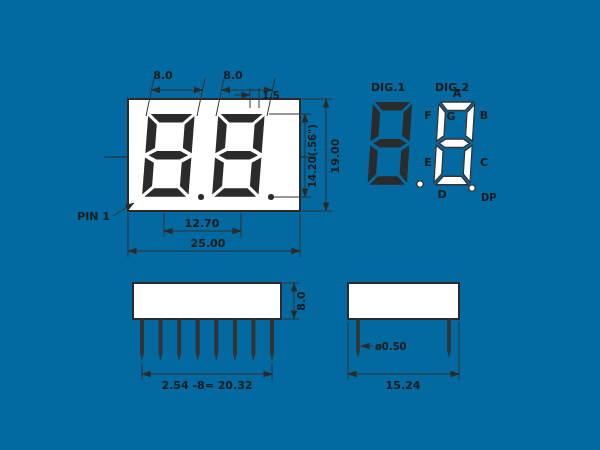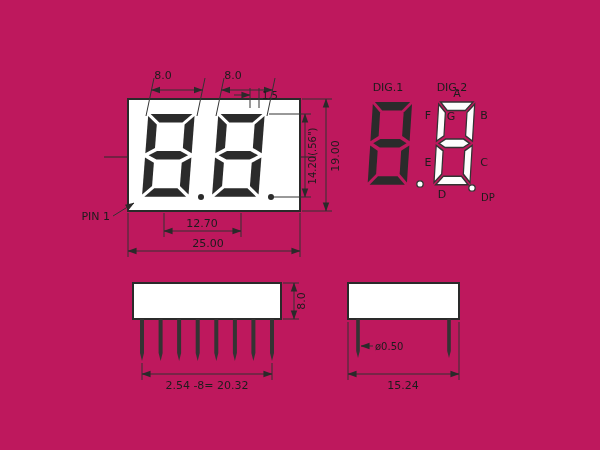--- a/index.html
+++ b/index.html
@@ -1,17 +1,17 @@
 <!DOCTYPE html>
 <html><head>
 <meta charset="utf-8">
 <style>
   html,body{margin:0;padding:0;background:#ffffff;}
-  #page{width:600px;height:450px;background:#be185d;position:relative;overflow:hidden;
-        font-family:"DejaVu Sans", sans-serif;}
+  #page{width:600px;height:450px;background:#0369a1;position:relative;overflow:hidden;
+        font-family:"DejaVu Sans", sans-serif;font-weight:bold;}
   svg{display:block;}
   svg text{font-family:"DejaVu Sans", sans-serif;font-size:11px;fill:#1c1c1c;stroke:none;}
   svg text.small{font-size:10px;}
   .dimline{stroke:#333;stroke-width:1;fill:none;}
   .bodyline{stroke:#2a2a2a;stroke-width:2;fill:#ffffff;}
   .thin{stroke:#2a2a2a;stroke-width:1;fill:none;}
 </style>
 </head>
 <body>
 

